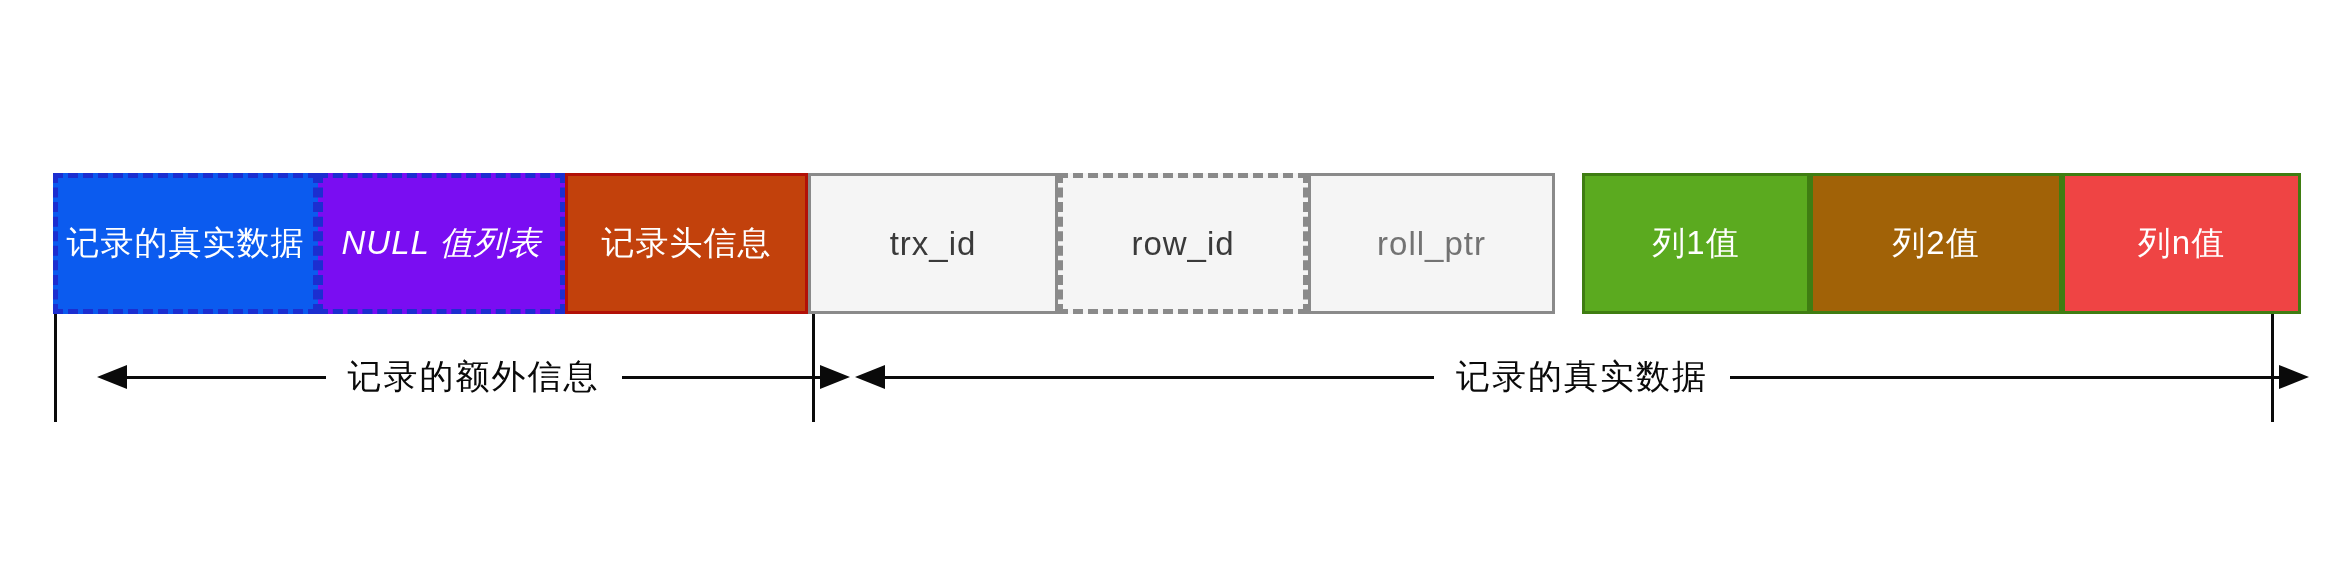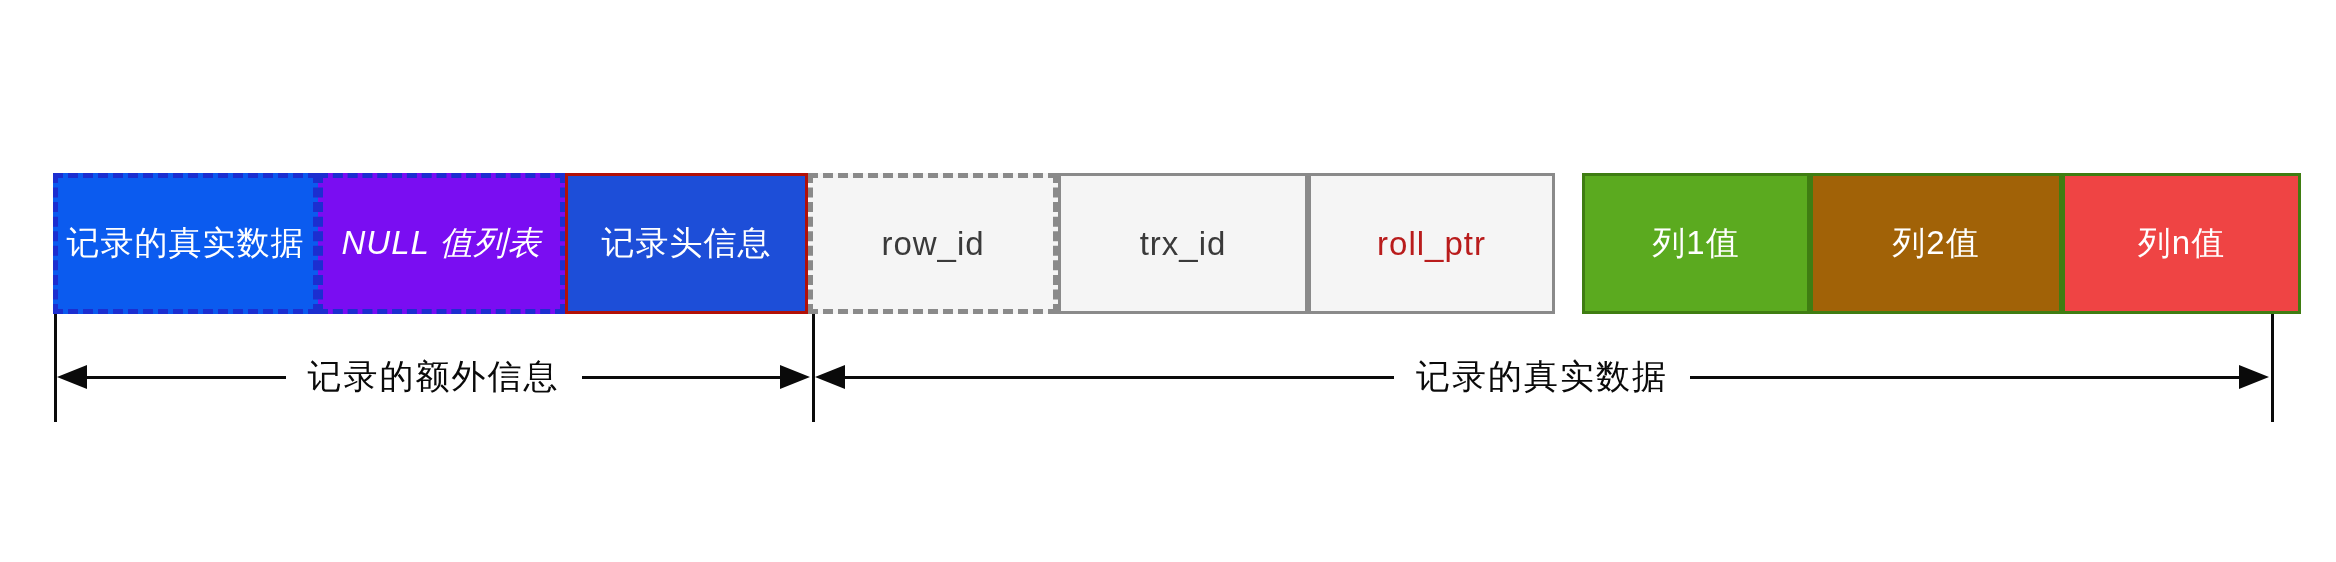--- a/index.html
+++ b/index.html
@@ -42,20 +42,21 @@
   .tick.t1 { left: 54px; }
   .tick.t2 { left: 812px; }
   .tick.t3 { left: 2271px; }
 
   
   .arrow-section {
     position: absolute;
     top: 355px; height: 44px;
     display: flex;
     align-items: center;
+    padding-left: 40px;
   }
   .arrow-section.s1 { left: 57px;  width: 753px; }
   .arrow-section.s2 { left: 815px; width: 1454px; }
   .aline {
     flex: 1 1 auto;
     height: 3px;
     background: #0a0a0a;
   }
   .alabel {
     flex: 0 0 auto;
@@ -79,30 +80,30 @@
 
 <div class="canvas">
 
   <div class="box-row" id="box-row">
       <div class="box" style="background: rgb(11, 91, 239); border: 5px dashed rgb(28, 46, 208); color: rgb(255, 255, 255); width: 265px;">
         <span>记录的真实数据</span>
       </div>
       <div class="box" style="background: rgb(122, 13, 242); border: 5px dashed rgb(28, 46, 208); color: rgb(255, 255, 255); width: 247px; font-style: italic;">
         <span>NULL 值列表</span>
       </div>
-      <div class="box" style="background: #1d4ed8; border: 3px solid rgb(178, 16, 7); color: rgb(255, 255, 255); width: 243px; justify-content: center;">
+      <div class="box" style="background: #c2410c; border: 3px solid rgb(178, 16, 7); color: rgb(255, 255, 255); width: 243px; justify-content: center;">
         <span>记录头信息</span>
+      </div>
+      <div class="box" style="background: rgb(245, 245, 245); border: 3px solid rgb(138, 138, 138); color: rgb(58, 58, 58); width: 250px;">
+        <span>trx_id</span>
       </div>
       <div class="box" style="background: rgb(245, 245, 245); border: 5px dashed rgb(138, 138, 138); color: rgb(58, 58, 58); width: 250px;">
         <span>row_id</span>
       </div>
-      <div class="box" style="background: rgb(245, 245, 245); border: 3px solid rgb(138, 138, 138); color: rgb(58, 58, 58); width: 250px;">
-        <span>trx_id</span>
-      </div>
-      <div class="box" style="background: rgb(245, 245, 245); border: 3px solid rgb(138, 138, 138); color: #b91c1c; width: 247px; align-items: center;">
+      <div class="box" style="background: rgb(245, 245, 245); border: 3px solid rgb(138, 138, 138); color: #737373; width: 247px; align-items: center;">
         <span>roll_ptr</span>
       </div>
       <div class="box" style="background: rgb(91, 170, 31); border: 3px solid rgb(63, 125, 18); color: rgb(255, 255, 255); width: 228px; margin-left: 27px;">
         <span>列1值</span>
       </div>
       <div class="box" style="background: #a16207; border: 3px solid rgb(63, 125, 18); color: rgb(255, 255, 255); width: 252px;">
         <span>列2值</span>
       </div>
       <div class="box" style="background: #ef4444; border: 3px solid rgb(63, 125, 18); color: rgb(255, 255, 255); width: 239px;">
         <span>列n值</span>

